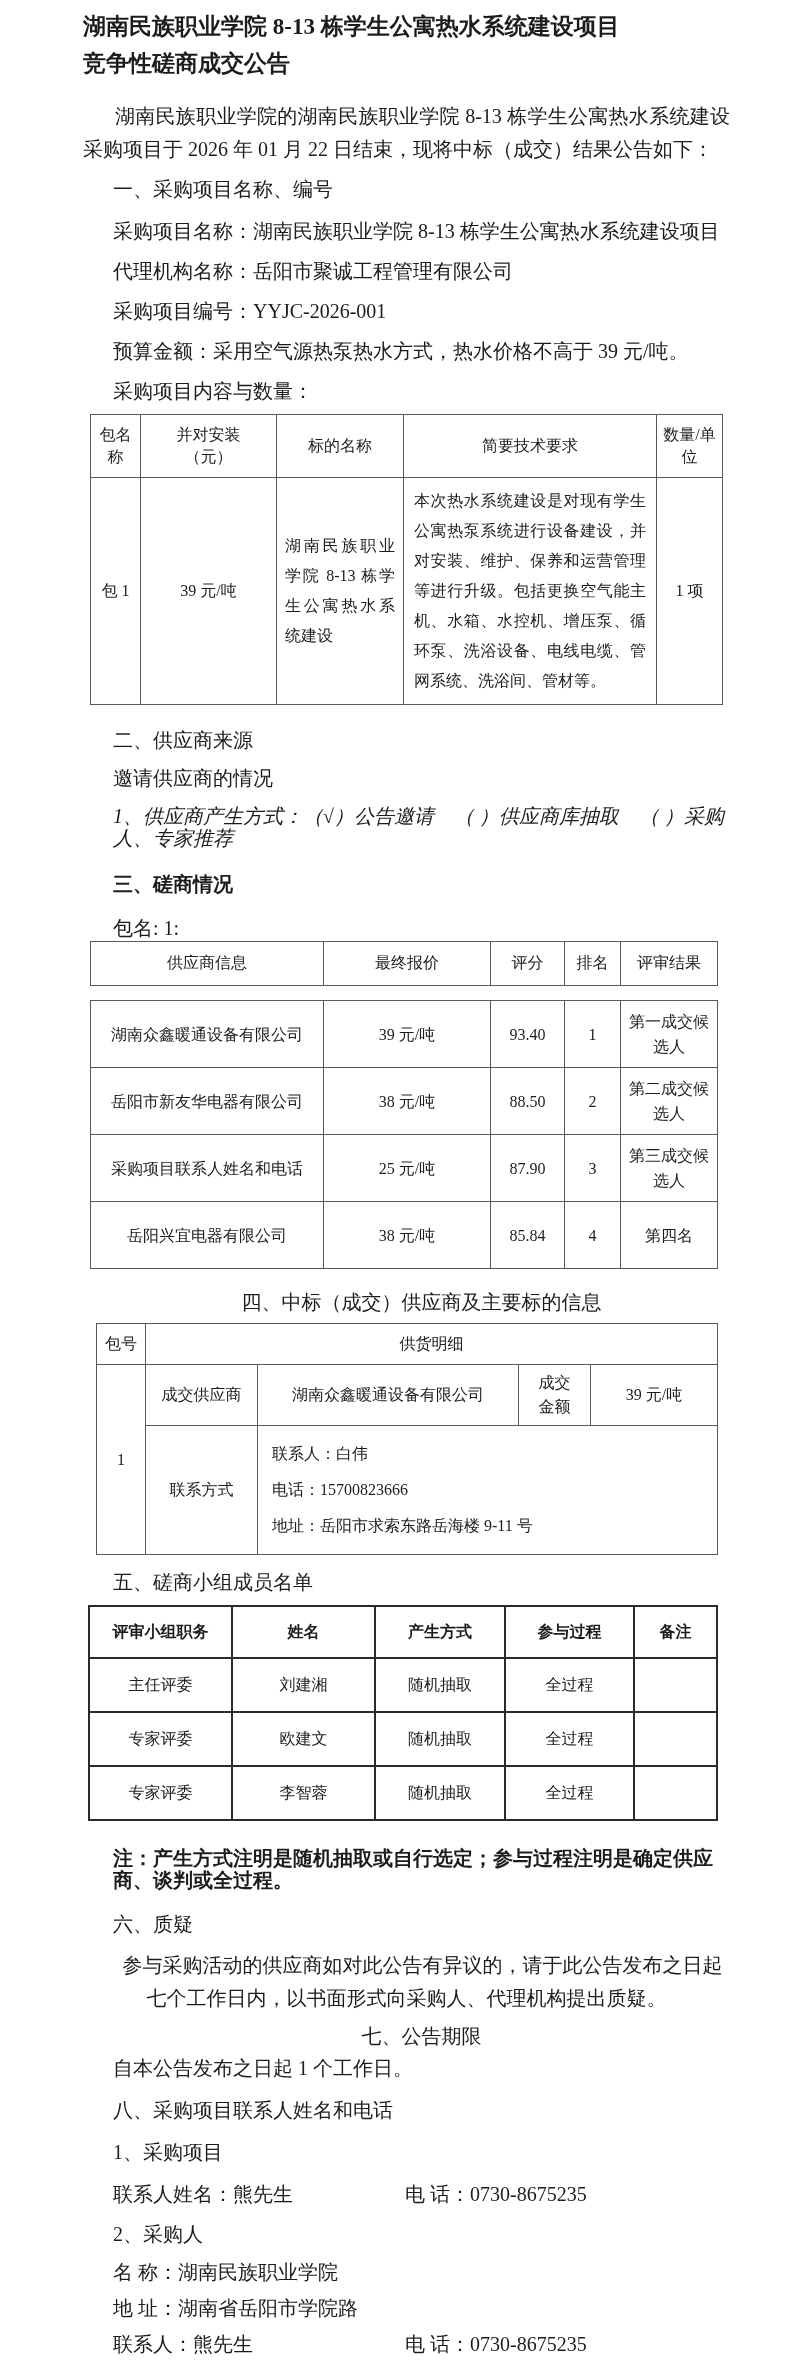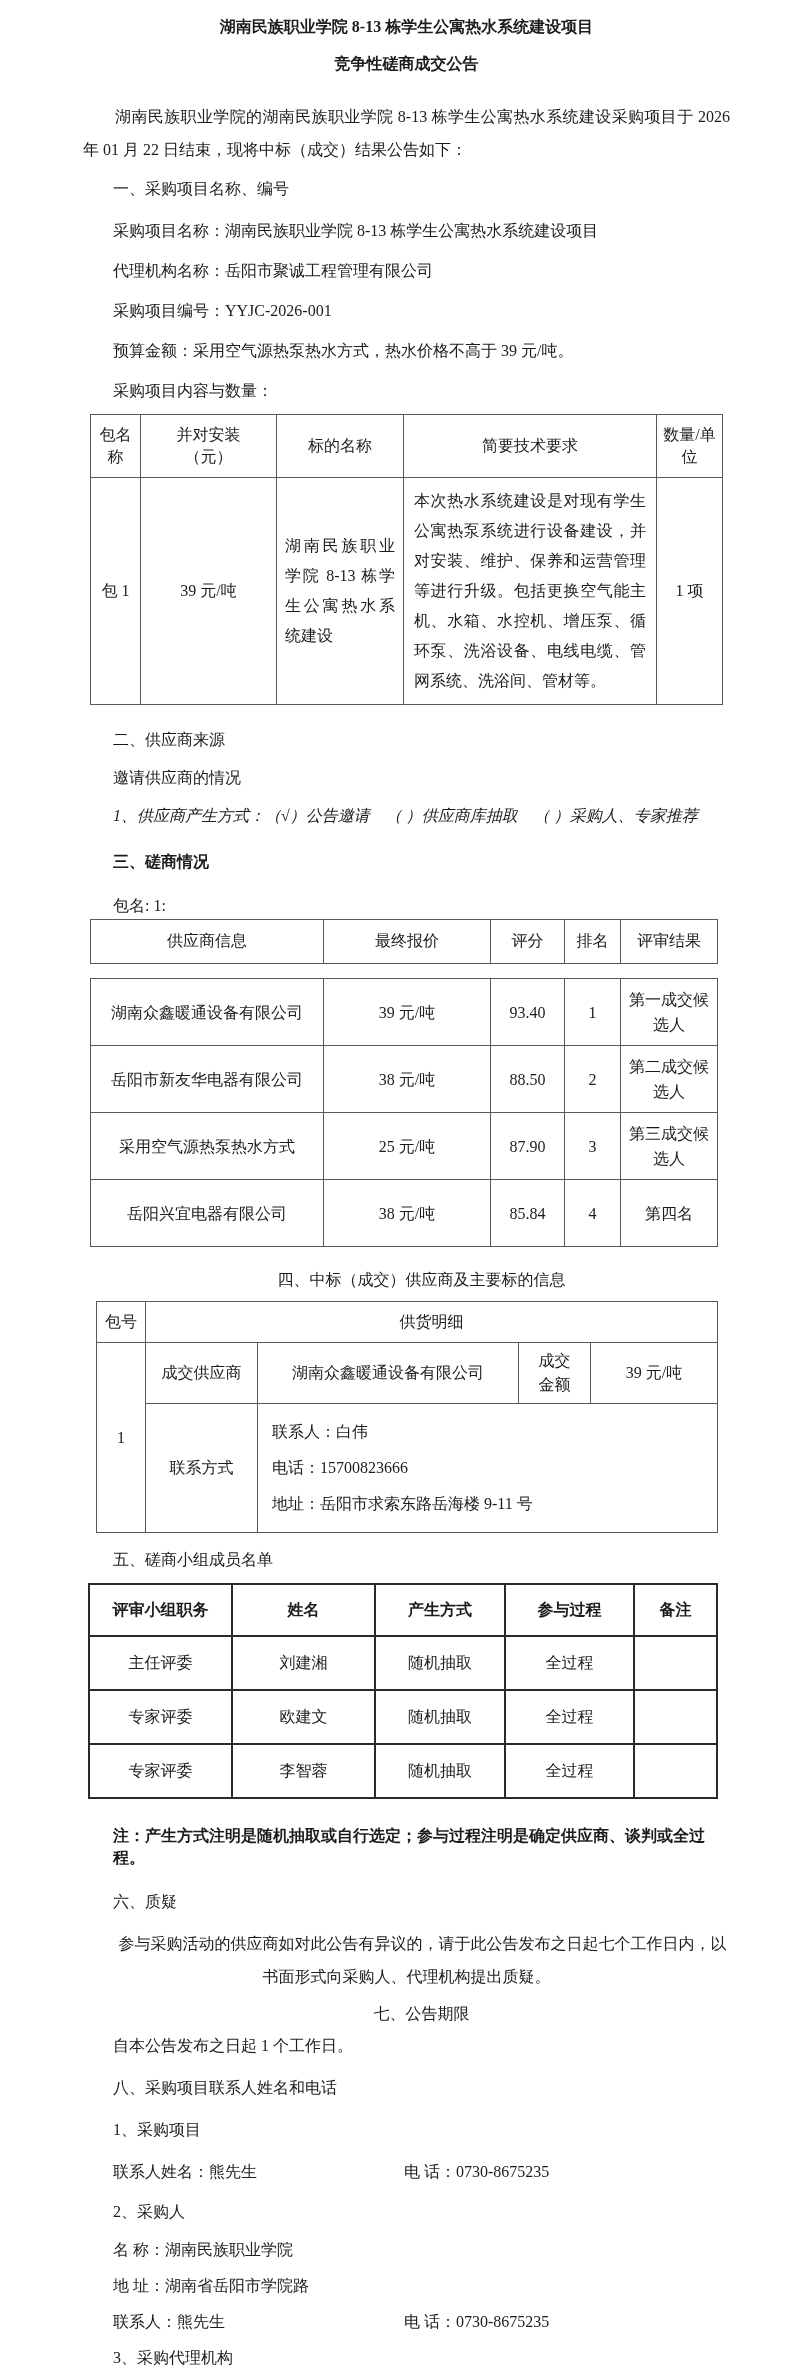--- a/index.html
+++ b/index.html
@@ -2,23 +2,23 @@
 <html><head>
 <meta charset="utf-8">
 <style>
   html,body{margin:0;padding:0;background:#ffffff;}
   .page{
     width:800px;height:2369px;overflow:hidden;background:#ffffff;
     font-family:"Liberation Serif","DejaVu Serif",serif;
     color:#1c1c1c;box-sizing:border-box;
     padding:8px 70px 0 83px;
   }
-  .doc-title{font-size:16px;font-weight:bold;text-align:center;line-height:37px;margin:0 0 18px 0;}
+  .doc-title{font-size:23px;font-weight:bold;text-align:left;line-height:37px;margin:0 0 18px 0;}
   .doc-title span{display:block;}
-  p{margin:0;font-size:16px;line-height:22px;}
+  p{margin:0;font-size:20px;line-height:22px;}
   .para{line-height:33px;text-align:justify;text-indent:32px;}
   .intro{margin-bottom:12px;}
   .ind{ text-indent:0; margin-left:30px;}
   .mb20{margin-bottom:20px;}
   .mb18{margin-bottom:18px;}
   .mb16{margin-bottom:16px;}
   .mb14{margin-bottom:14px;}
   .mb12{margin-bottom:12px;}
   .mb10{margin-bottom:10px;text-align:center;}
   .mb24{margin-bottom:24px;font-style:italic;}
@@ -141,21 +141,21 @@
       <td>第一成交候选人</td>
     </tr>
     <tr>
       <td>岳阳市新友华电器有限公司</td>
       <td>38 元/吨</td>
       <td>88.50</td>
       <td>2</td>
       <td>第二成交候选人</td>
     </tr>
     <tr>
-      <td>采用空气源热泵热水方式</td>
+      <td>采购项目联系人姓名和电话</td>
       <td>25 元/吨</td>
       <td>87.90</td>
       <td>3</td>
       <td>第三成交候选人</td>
     </tr>
     <tr>
       <td>岳阳兴宜电器有限公司</td>
       <td>38 元/吨</td>
       <td>85.84</td>
       <td>4</td>

